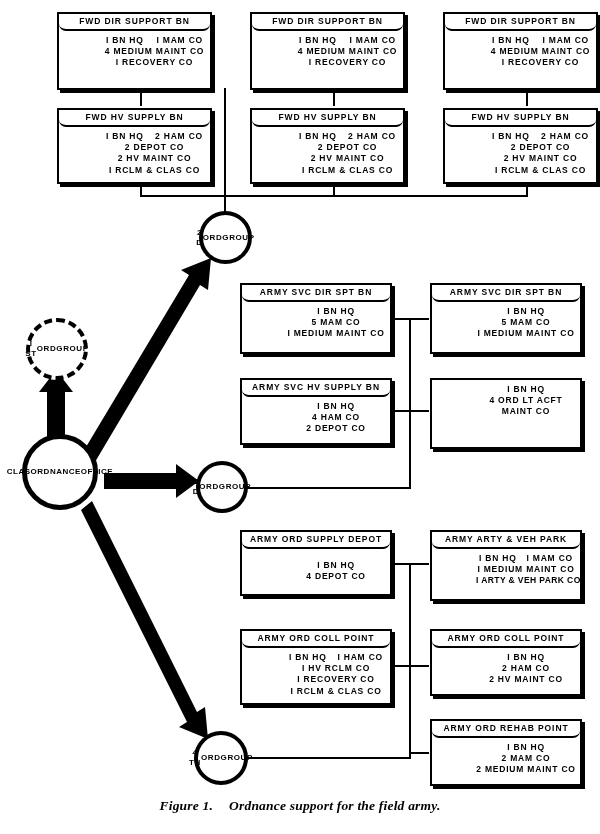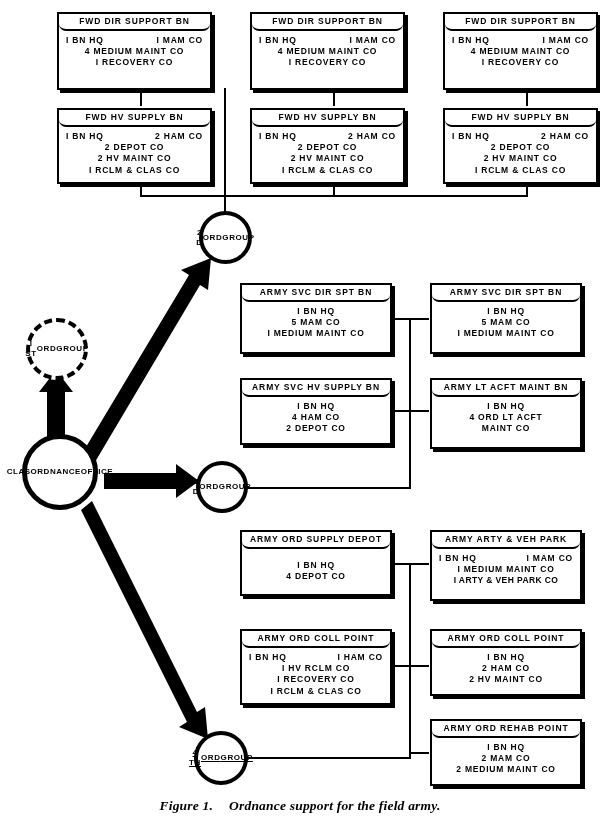--- a/index.html
+++ b/index.html
@@ -49,20 +49,21 @@
     padding: 4px 4px 4px 4px;
     font-size: 8.5px;
     font-weight: bold;
     letter-spacing: 0.8px;
     line-height: 1.32;
     text-align: center;
     white-space: nowrap;
   }
   .unit-body .row {
     display: block;
+    margin-left: 40px;
   }
   .unit-body .row.split {
     display: flex;
     justify-content: space-between;
     padding: 0 3px;
   }
   .unit-body .row.split span { display: inline-block; }
 
   
   .group-circle {
@@ -272,21 +273,20 @@
   <div class="unit-box" style="left:240px; top:378px; width:152px; height:67px;">
     <div class="unit-title">ARMY  SVC  HV  SUPPLY  BN</div>
     <div class="unit-body">
       <div class="row">I  BN  HQ</div>
       <div class="row">4  HAM  CO</div>
       <div class="row">2  DEPOT  CO</div>
     </div>
   </div>
 
   <div class="unit-box" style="left:430px; top:378px; width:152px; height:71px;">
-    <div class="unit-title">ARMY  LT  ACFT  MAINT  BN</div>
     <div class="unit-body">
       <div class="row">I  BN  HQ</div>
       <div class="row">4  ORD  LT  ACFT</div>
       <div class="row">MAINT  CO</div>
     </div>
   </div>
 
   <div class="unit-box" style="left:240px; top:530px; width:152px; height:66px;">
     <div class="unit-title">ARMY  ORD  SUPPLY  DEPOT</div>
     <div class="unit-body" style="padding-top:11px;">
@@ -349,21 +349,21 @@
     <span class="ln">ORD</span>
     <span class="ln">GROUP</span>
   </div>
 
   <div class="group-circle" style="left:196px; top:461px; width:52px; height:52px;">
     <span class="ln">3 D</span>
     <span class="ln">ORD</span>
     <span class="ln">GROUP</span>
   </div>
 
-  <div class="group-circle" style="left:194px; top:731px; width:54px; height:54px;text-decoration:underline;">
+  <div class="group-circle" style="left:194px; top:731px; width:54px; height:54px;">
     <span class="ln">4 TH</span>
     <span class="ln">ORD</span>
     <span class="ln">GROUP</span>
   </div>
 
   <div class="group-circle hub" style="left:22px; top:434px; width:76px; height:76px;">
     <span class="ln">CLAS</span>
     <span class="ln">ORDNANCE</span>
     <span class="ln">OFFICE</span>
   </div>

